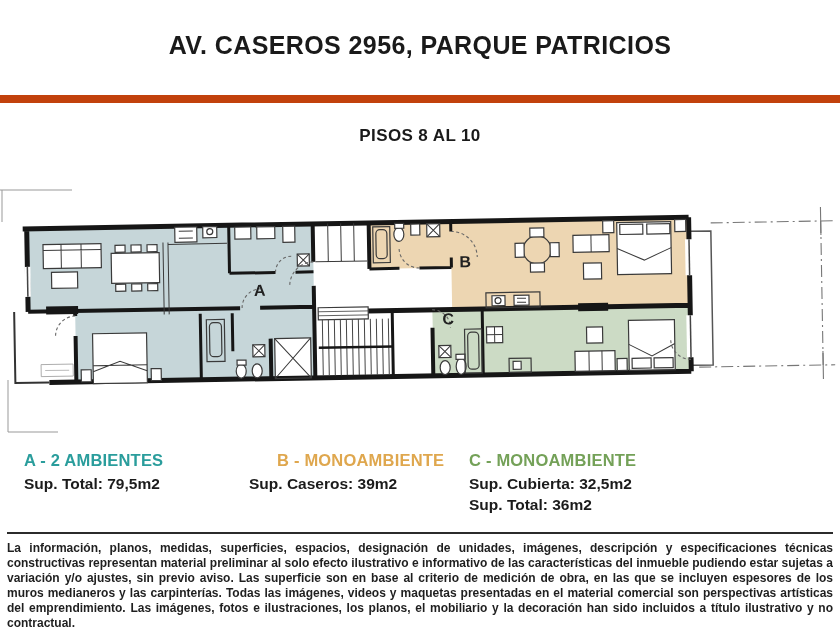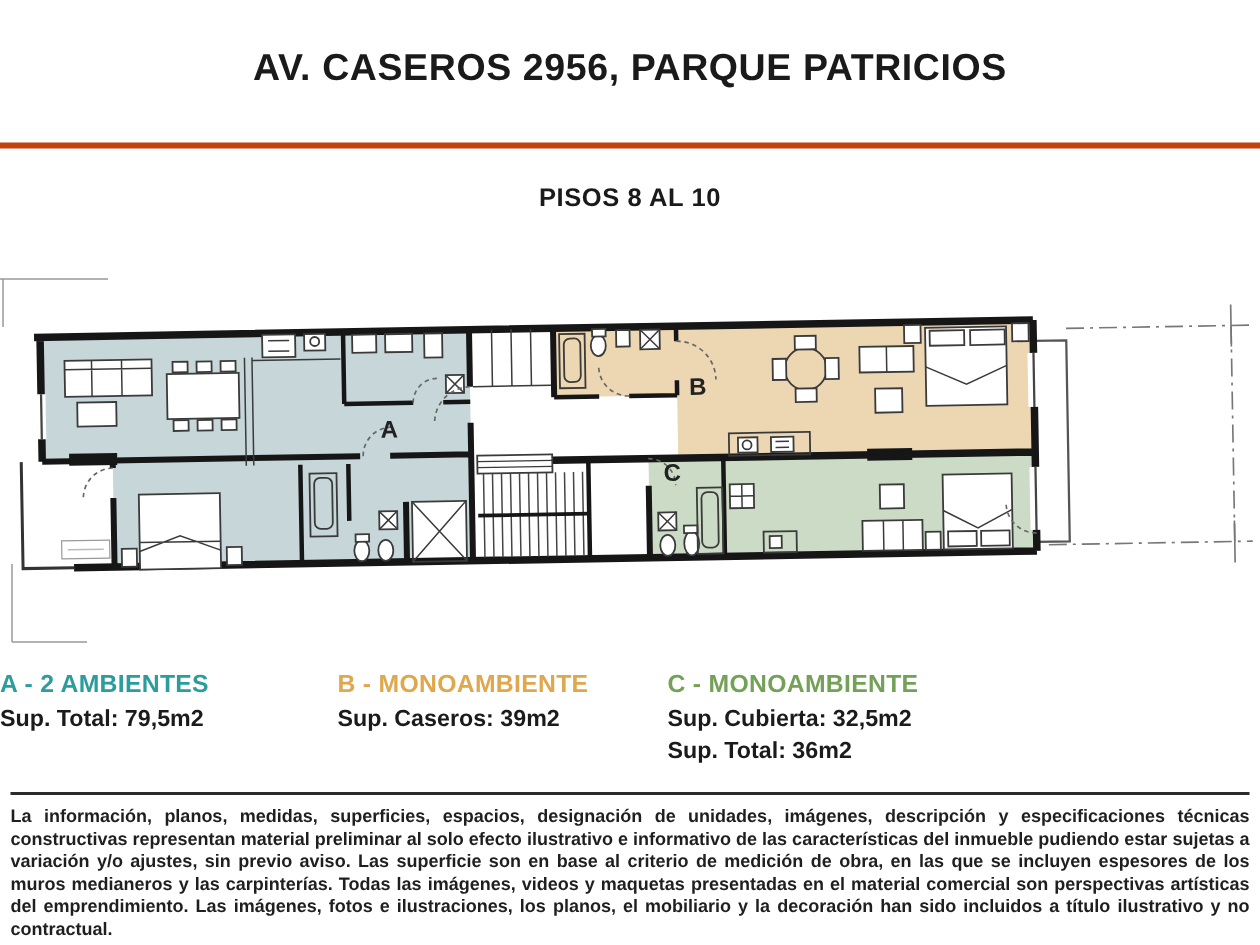--- a/index.html
+++ b/index.html
@@ -1,24 +1,24 @@
 <!DOCTYPE html>
 <html style="--unit-a: #c6d6d9; --unit-b: #edd6b2; --unit-c: #ccdbc5; --wall: #161616;"><head>
 <meta charset="utf-8">
 <style>
   html,body{margin:0;padding:0;background:#fff;}
   body{width:840px;height:630px;overflow:hidden;font-family:"Liberation Sans",sans-serif;color:#1a1a1a;position:relative;}
-  .header{position:relative;height:95px;border-bottom:4px solid #c2410c;}
+  .header{position:relative;height:95px;border-bottom:8px solid #c2410c;}
   .title{margin:0;padding-top:31px;text-align:center;font-size:25px;font-weight:700;letter-spacing:.4px;}
   .logo{position:absolute;top:8px;right:4px;width:112px;text-align:center;line-height:1;}
   .logo-brand{font-size:20px;font-weight:700;letter-spacing:.5px;margin-top:3px;}
   .logo-sub{font-size:16px;font-weight:500;margin-top:1px;}
   .subtitle{text-align:center;font-size:17px;font-weight:700;letter-spacing:.4px;margin-top:23px;}
   svg.plan{display:block;margin-top:14px;}
-  .legend{display:flex;padding:0 0;margin-top:6px;}
+  .legend{display:flex;padding:0 24px;margin-top:6px;}
   .legend-col{box-sizing:border-box;}
   .legend-col.a{width:225px;}
   .legend-col.b{width:220px;}
   .legend-col h3{margin:0 0 4px 0;font-size:16.5px;font-weight:700;letter-spacing:.2px;}
   .legend-col p{margin:0;font-size:15.5px;font-weight:600;line-height:1.34;color:#1b1b1b;}
   .divider2{border:none;border-top:2px solid #2b2b2b;margin:16px 7px 0 7px;}
   .disclaimer{margin:7px 7px 0 7px;font-size:12px;font-weight:600;line-height:1.26;text-align:justify;color:#1f1f1f;}
   .f{fill:#fff;stroke:#3a3a3a;stroke-width:1.2;}
   .fn{fill:none;stroke:#3a3a3a;stroke-width:1.2;}
   .thin{stroke:#3a3a3a;stroke-width:1;fill:none;}
@@ -193,21 +193,21 @@
     </g>
   </g>
 </svg>
 
 <div class="legend">
   <div class="legend-col a">
     <h3 style="color: rgb(42, 157, 156);">A - 2 AMBIENTES</h3>
     <p>Sup. Total: 79,5m2</p>
   </div>
   <div class="legend-col b">
-    <h3 style="color: rgb(223, 167, 78);">B - MONOAMBIENTE</h3>
+    <h3 style="color: rgb(223, 167, 78); margin-left: 28px;">B - MONOAMBIENTE</h3>
     <p>Sup. Caseros: 39m2</p>
   </div>
   <div class="legend-col c">
     <h3 style="color: rgb(116, 161, 88);">C - MONOAMBIENTE</h3>
     <p>Sup. Cubierta: 32,5m2</p>
     <p>Sup. Total: 36m2</p>
   </div>
 </div>
 
 <hr class="divider2">

